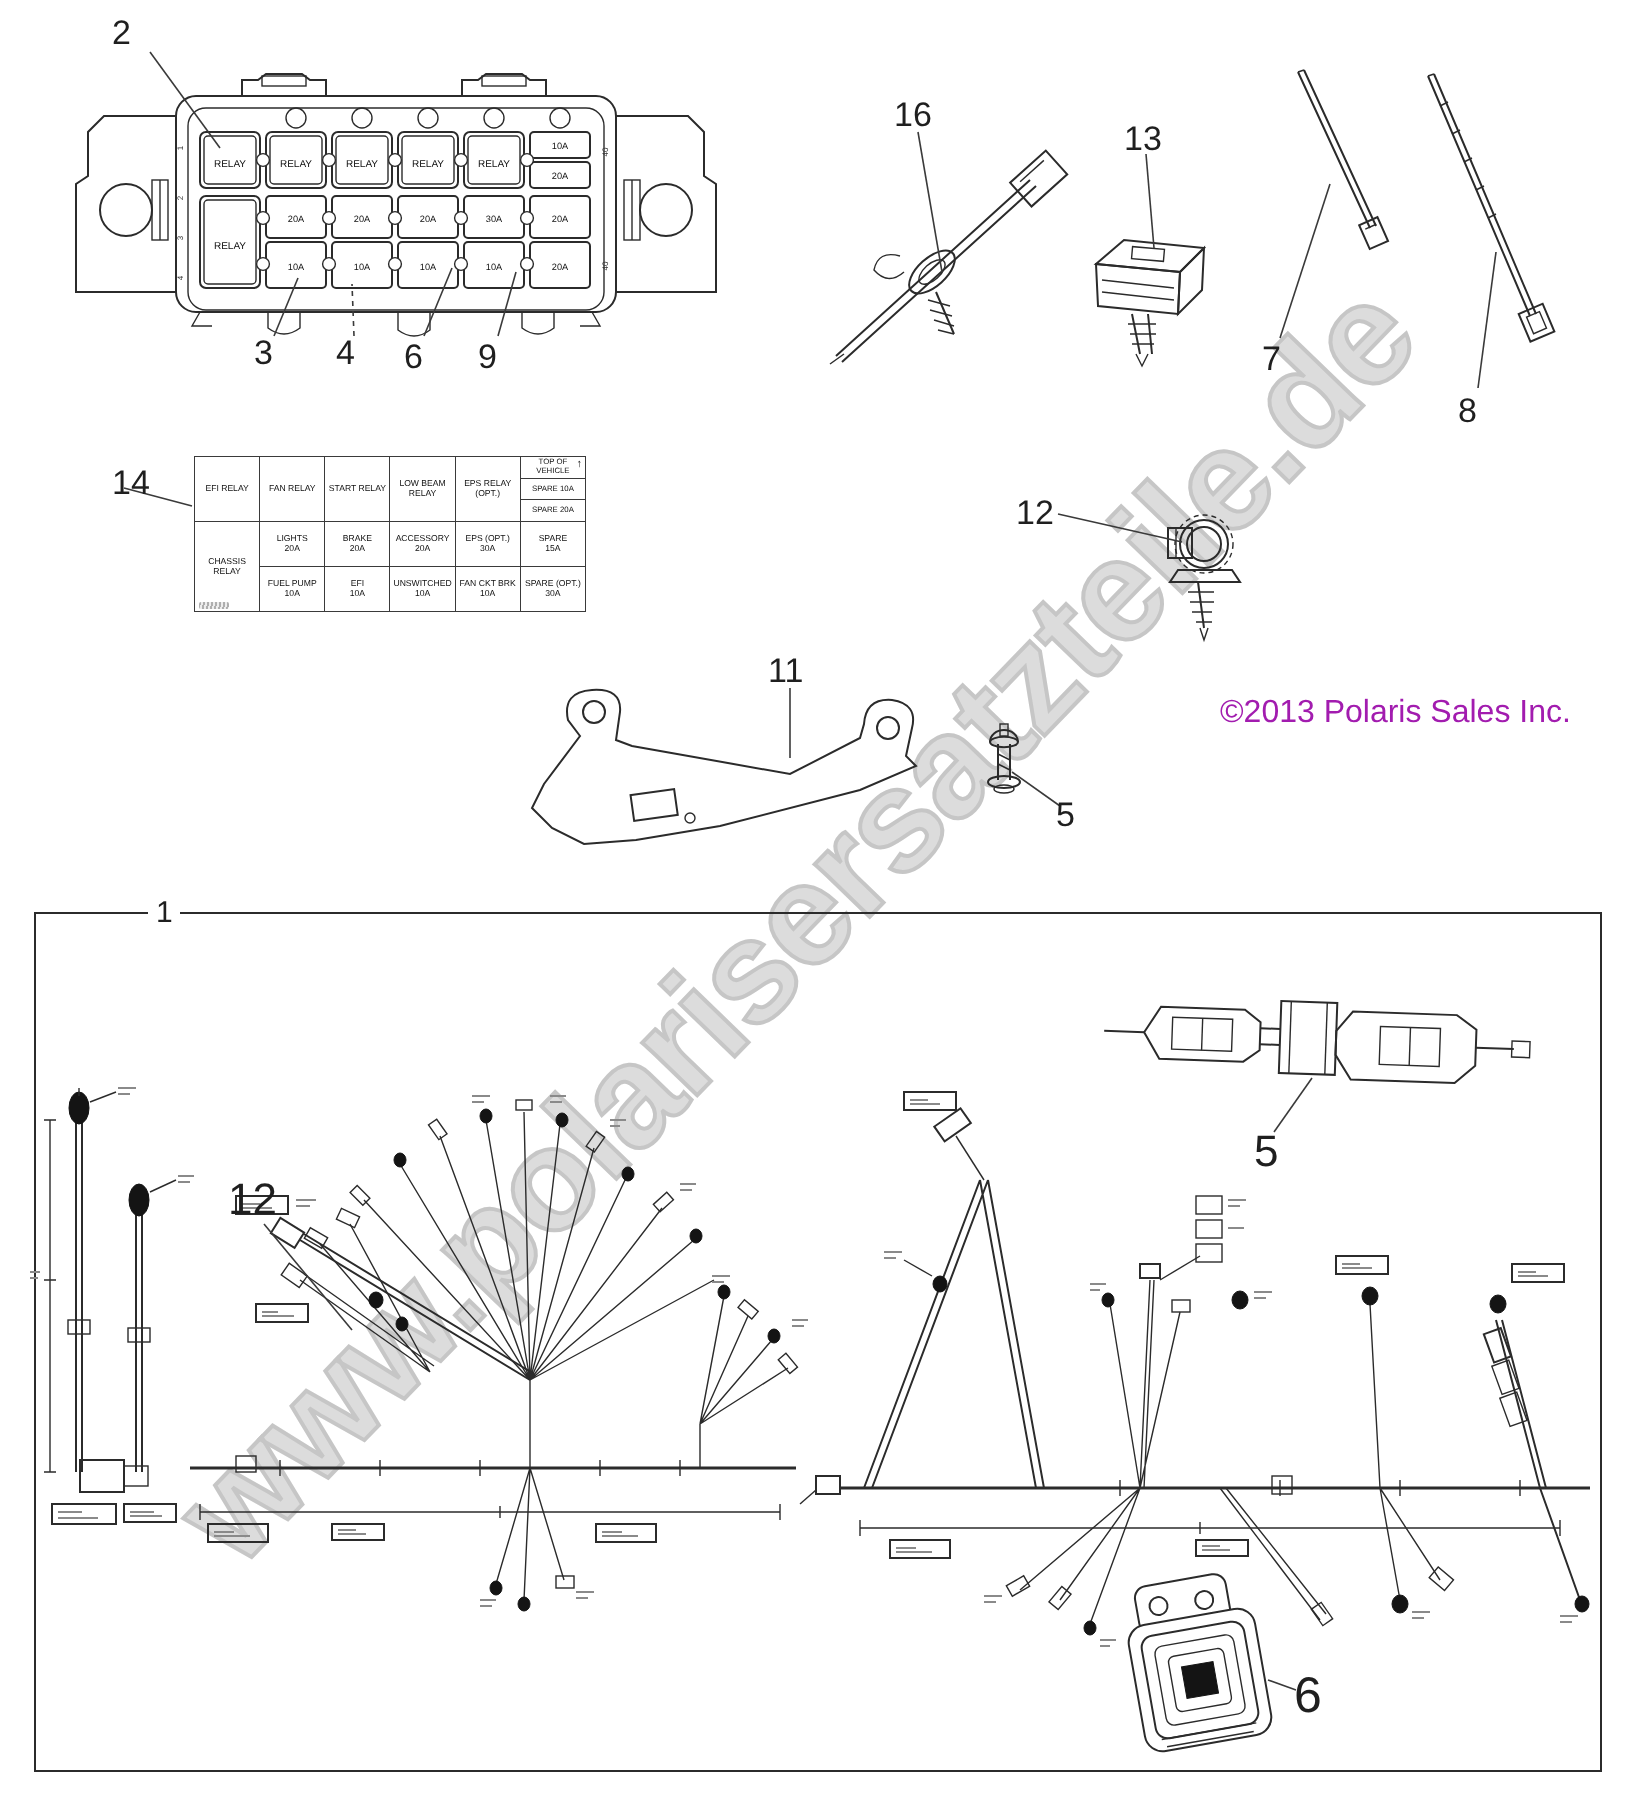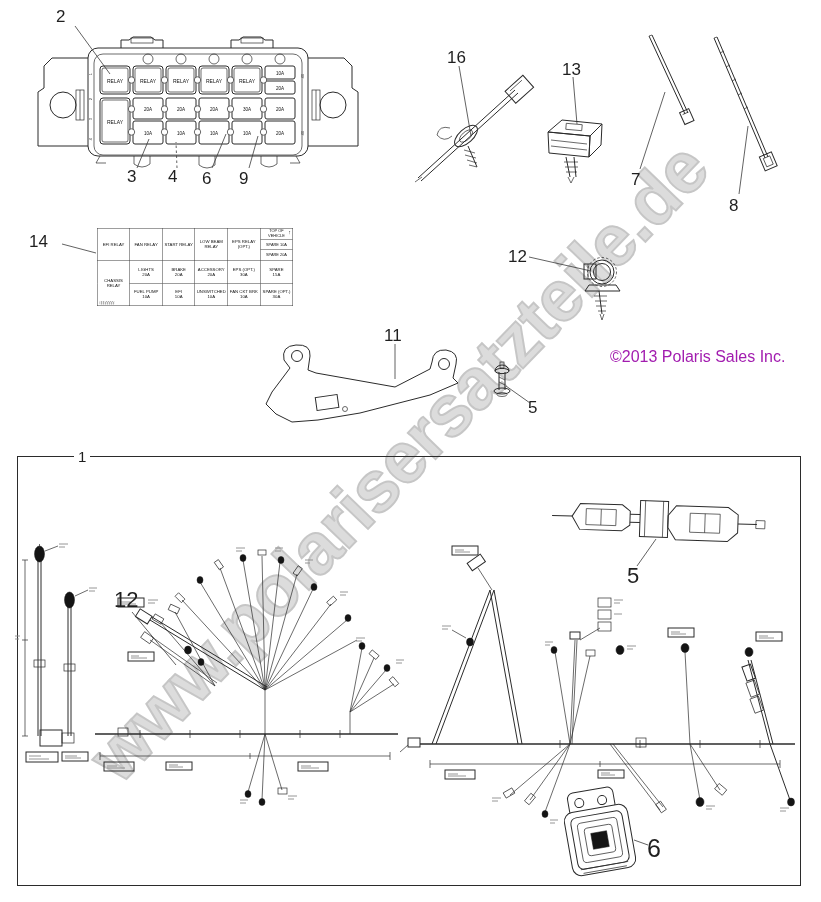--- a/index.html
+++ b/index.html
@@ -437,21 +437,21 @@
       <path class="ld" d="M637,566 L656,539"></path>
       <path class="ld" d="M648,845 L634,840"></path>
     </g>
   </svg>
 
   <div class="co" style="left:56px;top:8px">2</div>
   <div class="co" style="left:127px;top:168px">3</div>
   <div class="co" style="left:168px;top:168px">4</div>
   <div class="co" style="left:202px;top:170px">6</div>
   <div class="co" style="left:239px;top:170px">9</div>
-  <div class="co" style="left:29px;top:233px">14</div>
+  <div class="co" style="left:56px;top:233px">14</div>
   <div class="co" style="left:447px;top:49px">16</div>
   <div class="co" style="left:562px;top:61px">13</div>
   <div class="co" style="left:631px;top:171px">7</div>
   <div class="co" style="left:729px;top:197px">8</div>
   <div class="co" style="left:508px;top:248px">12</div>
   <div class="co" style="left:384px;top:327px">11</div>
   <div class="co" style="left:528px;top:399px">5</div>
   <div class="co ongrid" style="left:74px;top:449px">1</div>
   <div class="co big" style="left:114px;top:589px">12</div>
   <div class="co big" style="left:627px;top:565px">5</div>

